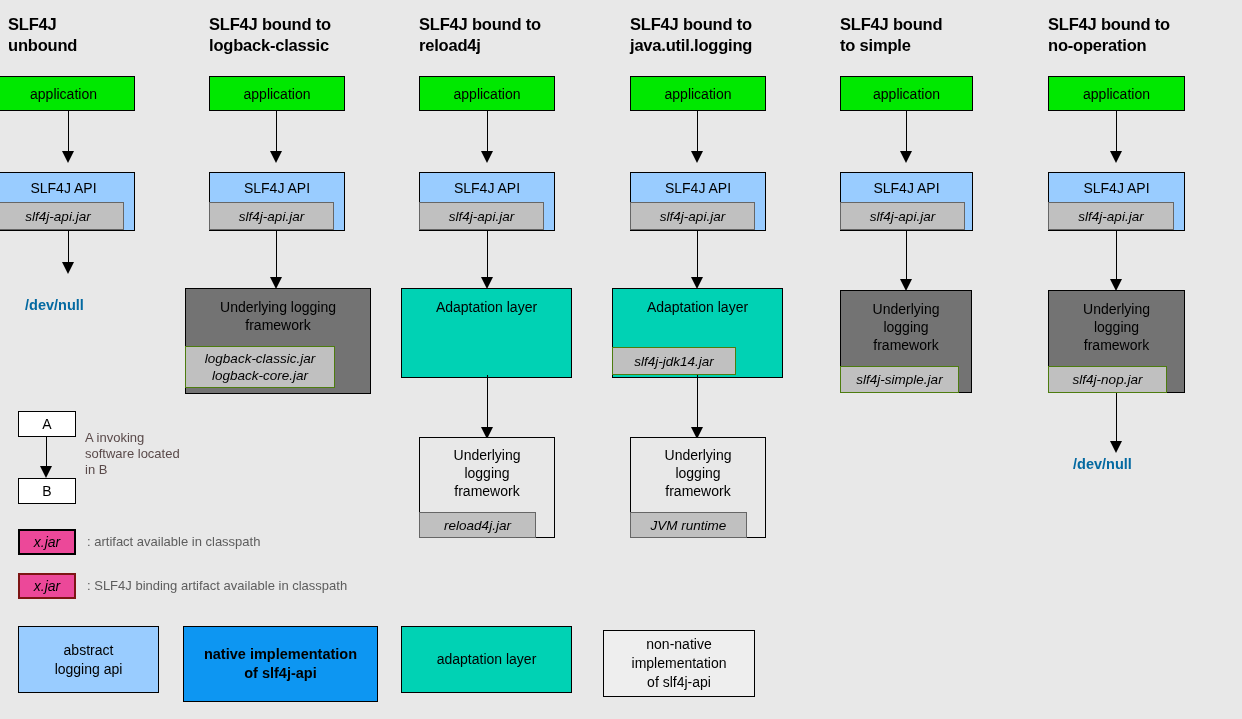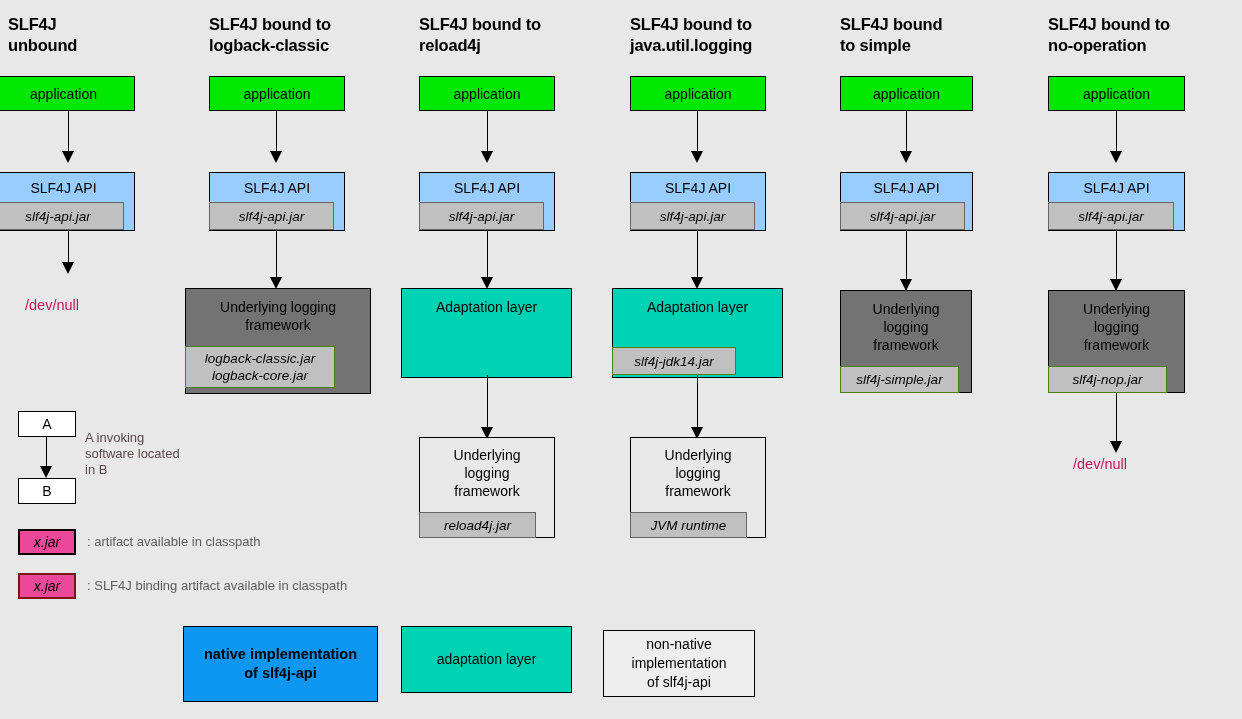--- a/index.html
+++ b/index.html
@@ -91,23 +91,23 @@
     width: 0;
     height: 0;
     border-left: 6px solid transparent;
     border-right: 6px solid transparent;
     border-top: 12px solid #000;
   }
 
   
   .devnull {
     position: absolute;
-    font-weight: normal;
+    font-weight: bold;
     font-size: 14.5px;
-    color: #be185d;
+    color: #0369a1;
   }
 
   
   .legend-box {
     position: absolute;
     background: #ffffff;
     border: 1px solid #000;
     box-sizing: border-box;
     font-size: 14px;
     text-align: center;
@@ -318,20 +318,22 @@
   <div class="legend-text" style="left:85px; top:430px;">A invoking
 software located
 in B</div>
 
   <div class="legend-jar plain" style="left:18px; top:529px; width:58px; height:26px;">x.jar</div>
   <div class="legend-text gray" style="left:87px; top:534px;">: artifact available in classpath</div>
 
   <div class="legend-jar binding" style="left:18px; top:573px; width:58px; height:26px;">x.jar</div>
   <div class="legend-text gray" style="left:87px; top:578px;">: SLF4J binding artifact available in classpath</div>
 
+  <div class="key abstract" style="left:18px;  top:626px; width:141px; height:67px;">abstract
+logging api</div>
   <div class="key nativeimpl" style="left:183px; top:626px; width:195px; height:76px;">native implementation
 of slf4j-api</div>
   <div class="key adaptation" style="left:401px; top:626px; width:171px; height:67px;">adaptation layer</div>
   <div class="key nonnative" style="left:603px; top:630px; width:152px; height:67px;">non-native
 implementation
 of slf4j-api</div>
 
 </div>
 
 </body></html>

